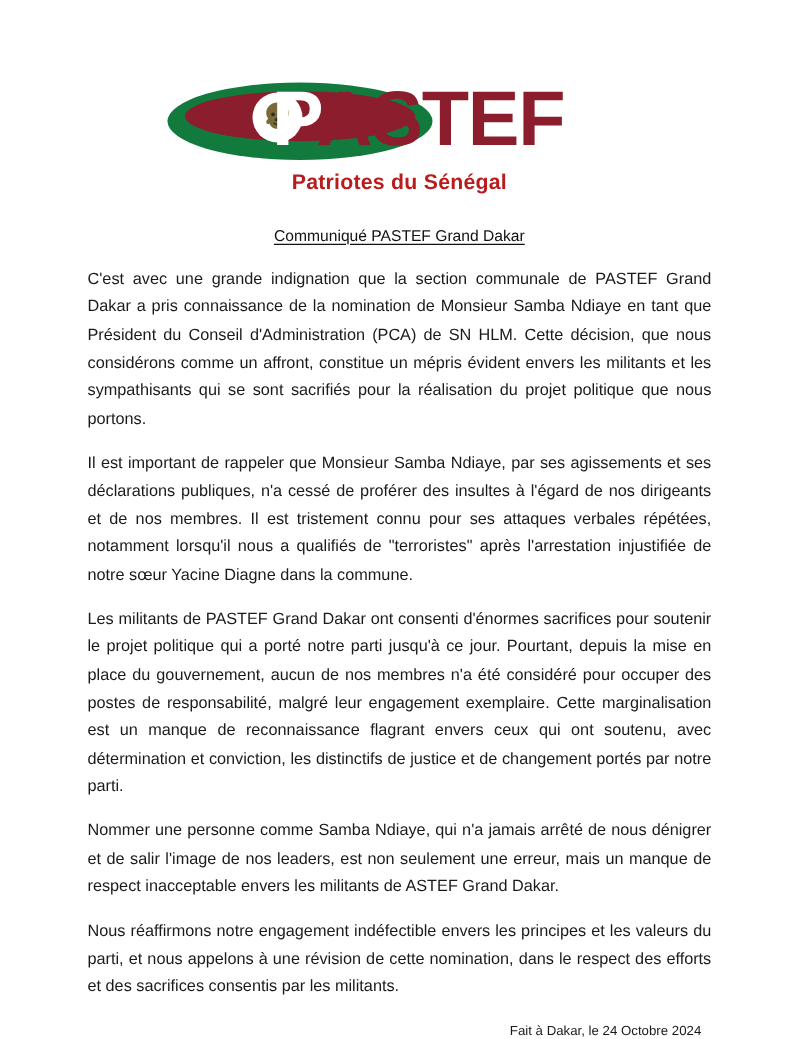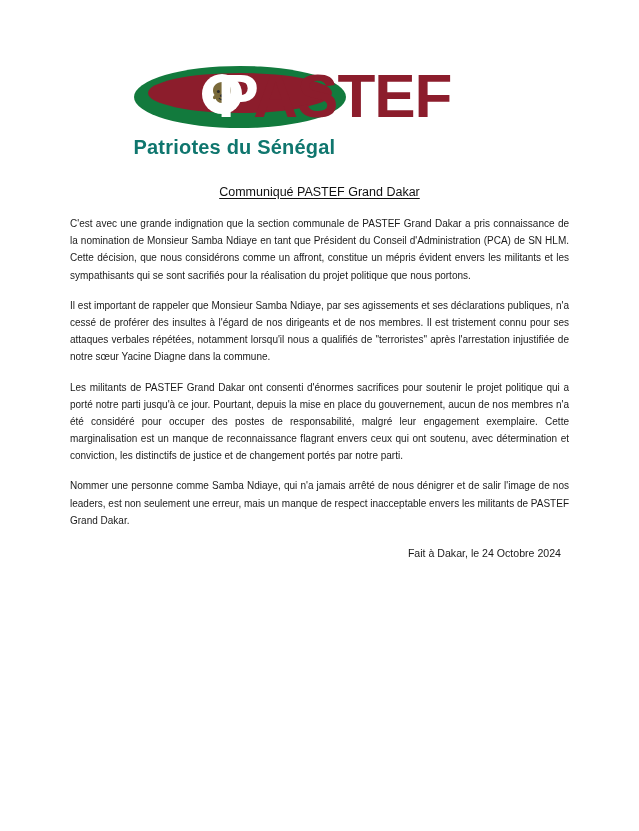--- a/index.html
+++ b/index.html
@@ -75,40 +75,40 @@
     letter-spacing: -1px;
     color: #8c1d2c;
     font-family: "Liberation Sans", sans-serif;
   }
   .logo-text .pletter {
     color: #ffffff;
   }
   .logo-sub {
     margin-top: 2px;
     width: 372px;
-    text-align: left;
-    font-size: 20px;
+    text-align: center;
+    font-size: 17px;
     font-weight: bold;
-    color: #0f766e;
+    color: #b91c1c;
     letter-spacing: 0.2px;
   }
   .doc-title {
     margin-top: 26px;
     text-align: center;
     font-size: 12.5px;
     font-weight: normal;
     color: #111111;
     text-decoration: underline;
     text-underline-offset: 2px;
   }
   .body-text {
     margin-top: 16px;
   }
   .para {
-    font-size: 10px;
+    font-size: 13px;
     line-height: 1.72;
     text-align: justify;
     text-justify: inter-word;
     margin: 0 0 13px 0;
     color: #1a1a1a;
   }
   .signature {
     margin-top: 14px;
     text-align: right;
     font-size: 10.6px;
@@ -141,20 +141,21 @@
     </div>
     <div class="logo-sub">Patriotes du Sénégal</div>
   </div>
 
   <div class="doc-title">Communiqué PASTEF Grand Dakar</div>
 
   <div class="body-text">
     <p class="para">C'est avec une grande indignation que la section communale de PASTEF Grand Dakar a pris connaissance de la nomination de Monsieur Samba Ndiaye en tant que Président du Conseil d'Administration (PCA) de SN HLM. Cette décision, que nous considérons comme un affront, constitue un mépris évident envers les militants et les sympathisants qui se sont sacrifiés pour la réalisation du projet politique que nous portons.</p>
     <p class="para">Il est important de rappeler que Monsieur Samba Ndiaye, par ses agissements et ses déclarations publiques, n'a cessé de proférer des insultes à l'égard de nos dirigeants et de nos membres. Il est tristement connu pour ses attaques verbales répétées, notamment lorsqu'il nous a qualifiés de "terroristes" après l'arrestation injustifiée de notre sœur Yacine Diagne dans la commune.</p>
     <p class="para">Les militants de PASTEF Grand Dakar ont consenti d'énormes sacrifices pour soutenir le projet politique qui a porté notre parti jusqu'à ce jour. Pourtant, depuis la mise en place du gouvernement, aucun de nos membres n'a été considéré pour occuper des postes de responsabilité, malgré leur engagement exemplaire. Cette marginalisation est un manque de reconnaissance flagrant envers ceux qui ont soutenu, avec détermination et conviction, les distinctifs de justice et de changement portés par notre parti.</p>
-    <p class="para">Nommer une personne comme Samba Ndiaye, qui n'a jamais arrêté de nous dénigrer et de salir l'image de nos leaders, est non seulement une erreur, mais un manque de respect inacceptable envers les militants de PASTEF Grand Dakar.</p>
+    <p class="para">Nommer une personne comme Samba Ndiaye, qui n'a jamais arrêté de nous dénigrer et de salir l'image de nos leaders, est non seulement une erreur, mais un manque de respect inacceptable envers les militants de ASTEF Grand Dakar.</p>
+    <p class="para">Nous réaffirmons notre engagement indéfectible envers les principes et les valeurs du parti, et nous appelons à une révision de cette nomination, dans le respect des efforts et des sacrifices consentis par les militants.</p>
   </div>
 
   <div class="signature">
     <span class="sig-line first">Fait à Dakar, le 24 Octobre 2024</span>
   </div>
 
 </div>
 
 </body></html>

